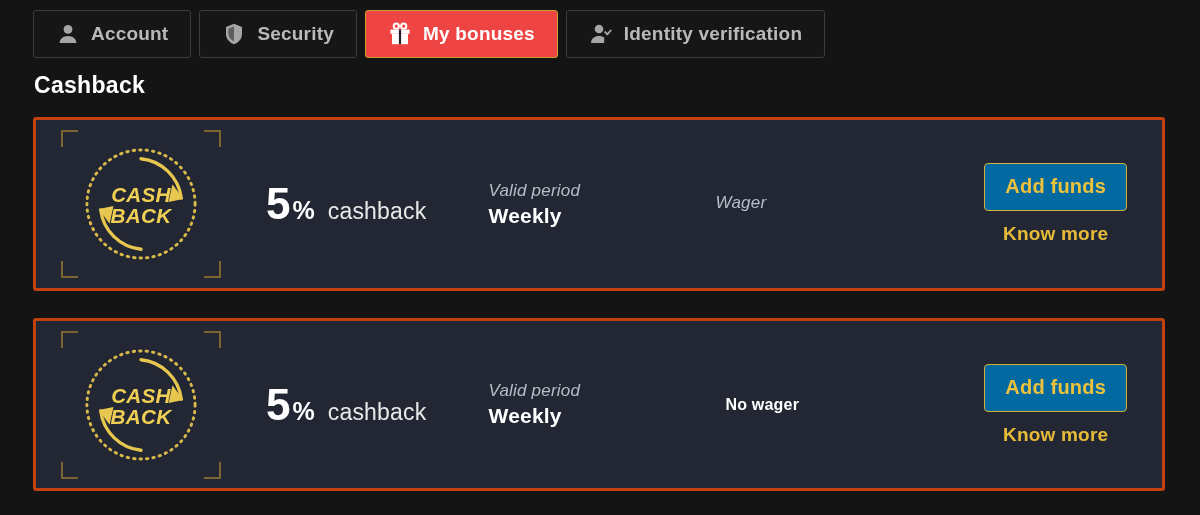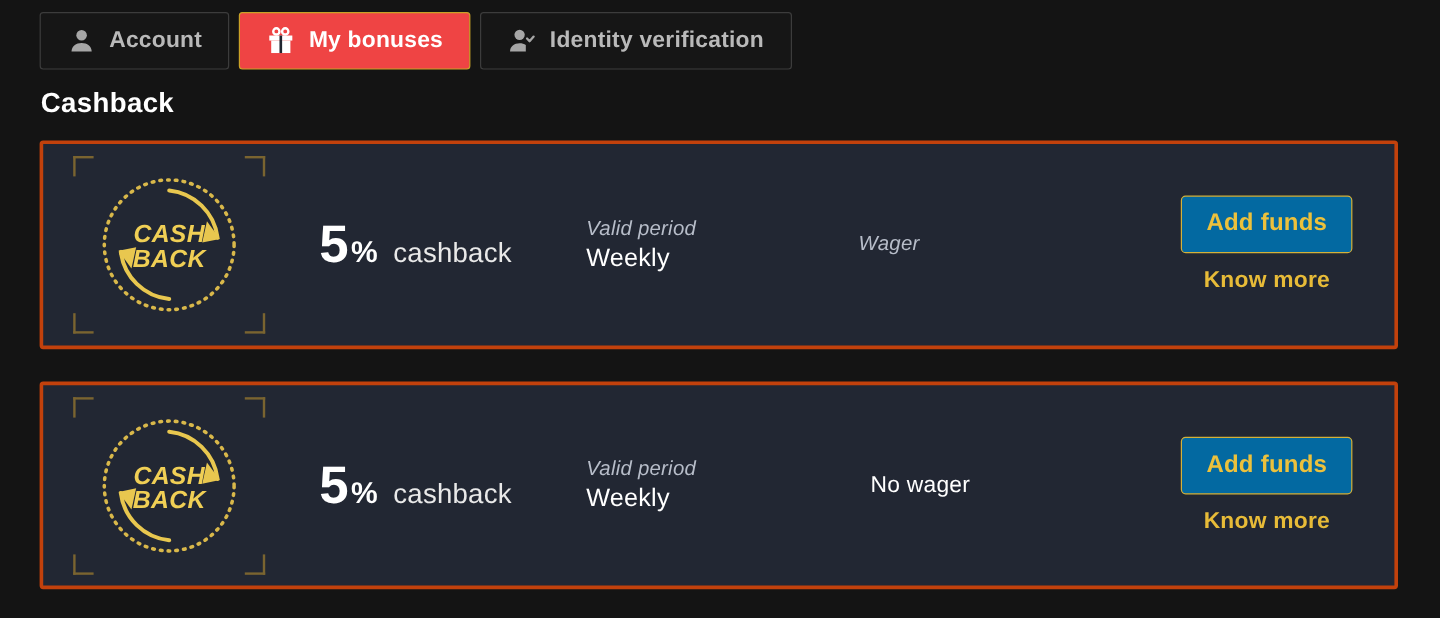--- a/index.html
+++ b/index.html
@@ -91,24 +91,24 @@
 
   
   .info-col { flex: none; }
   .info-valid { margin-left: 62px; width: 215px; }
   .info-wager { margin-left: 12px; width: 250px; }
   .info-label {
     font-size: 17px; color: #b7bdc9; font-weight: 400;
     letter-spacing: .2px; margin-bottom: 3px; font-style: italic;
   }
   .info-value {
-    font-size: 21px; color: #ffffff; font-weight: 400; letter-spacing: .2px;
+    font-size: 21px; color: #ffffff; font-weight: 700; letter-spacing: .2px;
   }
   .info-wager.no-label { display: flex; align-items: center; height: 48px; }
-  .info-wager.no-label .info-value { font-size: 19px; padding-left: 10px; }
+  .info-wager.no-label .info-value { font-size: 16px; padding-left: 10px; }
 
   
   .actions {
     position: absolute; right: 35px; top: 50%;
     transform: translateY(-50%);
     display: flex; flex-direction: column; align-items: center;
   }
   .add-funds {
     border: 1px solid #d4b13a;
     background: #0369a1;
@@ -141,20 +141,29 @@
     <div class="tab">
       <span class="tab-ico">
         <svg viewBox="0 0 24 24">
             <circle cx="12" cy="7.4" r="4.4" fill="#a6a6a6"></circle>
             <path d="M3.6 21c0-4.3 3.8-7.1 8.4-7.1S20.4 16.7 20.4 21z" fill="#a6a6a6"></path>
           </svg>
       </span>
       <span class="tab-label">Account</span>
     </div>
 
+    <div class="tab">
+      <span class="tab-ico">
+        <svg viewBox="0 0 24 24">
+            <path d="M12 1.8 4 5v7c0 5 3.4 8.6 8 10.2 4.6-1.6 8-5.2 8-10.2V5z" fill="#a6a6a6"></path>
+            <path d="M12 4.6v14.9c-3.2-1.4-5.6-4.2-5.6-7.9V6.4z" fill="#5e5e5e"></path>
+          </svg>
+      </span>
+      <span class="tab-label">Security</span>
+    </div>
 
     <div class="tab active">
       <span class="tab-ico">
         <svg viewBox="0 0 24 24">
           <circle cx="8.3" cy="4.2" r="2.6" fill="none" stroke="#ffffff" stroke-width="2"></circle>
           <circle cx="15.7" cy="4.2" r="2.6" fill="none" stroke="#ffffff" stroke-width="2"></circle>
           <rect x="2.4" y="7.6" width="19.2" height="4.2" fill="#ffffff"></rect>
           <rect x="4" y="11.8" width="16" height="10.4" fill="#ffffff"></rect>
           <rect x="10.9" y="7.6" width="2.2" height="14.6" fill="#20252f"></rect>
         </svg>

